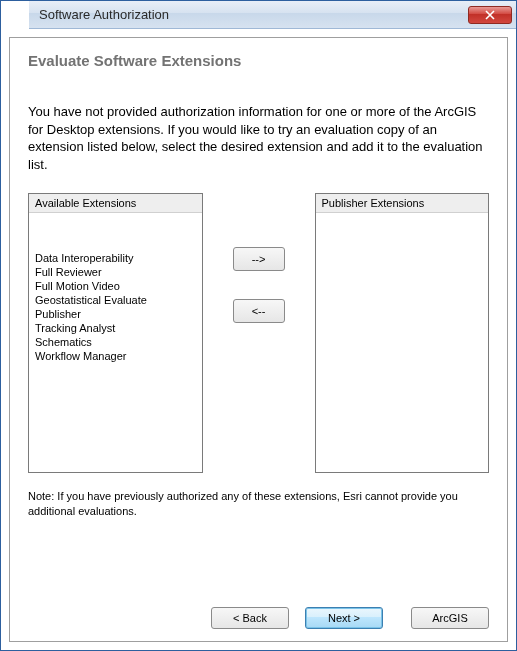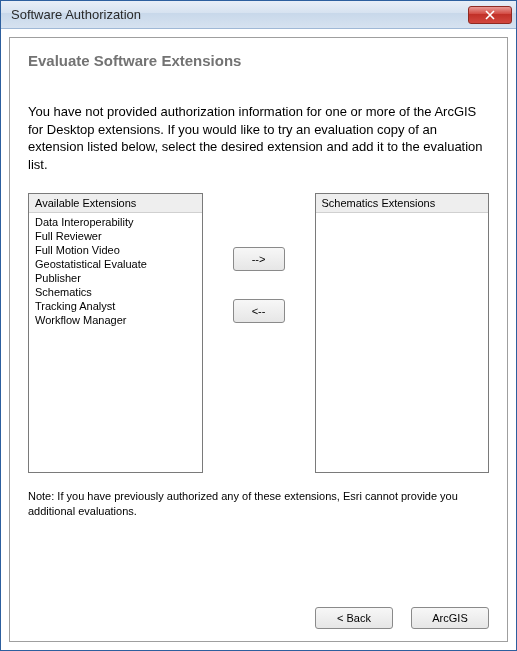--- a/index.html
+++ b/index.html
@@ -19,20 +19,21 @@
       display: flex;
       flex-direction: column;
     }
     .titlebar {
       height: 28px;
       background: linear-gradient(to bottom, #e8eef7 0%, #d6e2f0 45%, #c8d8ea 46%, #d6e2f0 100%);
       display: flex;
       align-items: center;
       padding: 0 4px 0 10px;
       border-bottom: 1px solid #9fb8d6;
+      margin-left: 28px;
     }
     .titlebar-text {
       flex: 1;
       color: #2a2a2a;
       font-size: 13px;
     }
     .close-btn {
       width: 44px;
       height: 18px;
       background: linear-gradient(to bottom, #e89a95 0%, #d2473f 45%, #c13028 46%, #d2473f 100%);
@@ -88,20 +89,21 @@
       background: #eeeeee;
       border-bottom: 1px solid #d0d0d0;
       padding: 3px 6px;
       font-size: 11px;
       color: #000;
     }
     .listpanel-body {
       flex: 1;
       overflow: auto;
       padding: 2px 0;
+      margin-top: 36px;
     }
     .listitem {
       padding: 1px 6px;
       font-size: 11px;
       color: #000;
       cursor: default;
     }
     .btn-col {
       display: flex;
       flex-direction: column;
@@ -119,21 +121,21 @@
     }
     .note {
       font-size: 11px;
       color: #000;
       line-height: 1.35;
     }
     .spacer { flex: 1; }
     .footer {
       display: flex;
       justify-content: flex-end;
-      gap: 6px;
+      gap: 16px;
       padding-top: 10px;
     }
     .nav-btn {
       width: 78px;
       height: 22px;
       background: linear-gradient(to bottom, #f7f7f7 0%, #e6e6e6 100%);
       border: 1px solid #8a8a8a;
       border-radius: 3px;
       font-size: 11px;
       cursor: pointer;
@@ -168,43 +170,44 @@
       <div class="lists-row">
 
         <div class="listpanel">
           <div class="listpanel-header">Available Extensions</div>
           <div class="listpanel-body" id="available-body">
               <div class="listitem">Data Interoperability</div>
               <div class="listitem">Full Reviewer</div>
               <div class="listitem">Full Motion Video</div>
               <div class="listitem">Geostatistical Evaluate</div>
               <div class="listitem">Publisher</div>
+              <div class="listitem">Tracking Analyst</div>
               <div class="listitem">Schematics</div>
-              <div class="listitem">Tracking Analyst</div>
               <div class="listitem">Workflow Manager</div>
             </div>
         </div>
 
         <div class="btn-col">
           <button class="xfer-btn">--&gt;</button>
           <button class="xfer-btn">&lt;--</button>
         </div>
 
         <div class="listpanel">
-          <div class="listpanel-header">Schematics Extensions</div>
+          <div class="listpanel-header">Publisher Extensions</div>
           <div class="listpanel-body" id="evaluation-body"></div>
         </div>
 
       </div>
 
       <div class="note">Note:  If you have previously authorized any of these extensions, Esri cannot provide you additional evaluations.</div>
 
       <div class="spacer"></div>
 
       <div class="footer">
         <button class="nav-btn">&lt; Back</button>
+        <button class="nav-btn default">Next &gt;</button>
         <button class="nav-btn cancel">ArcGIS</button>
       </div>
 
     </div>
   </div>
 
 </div>
 
 </body></html>

